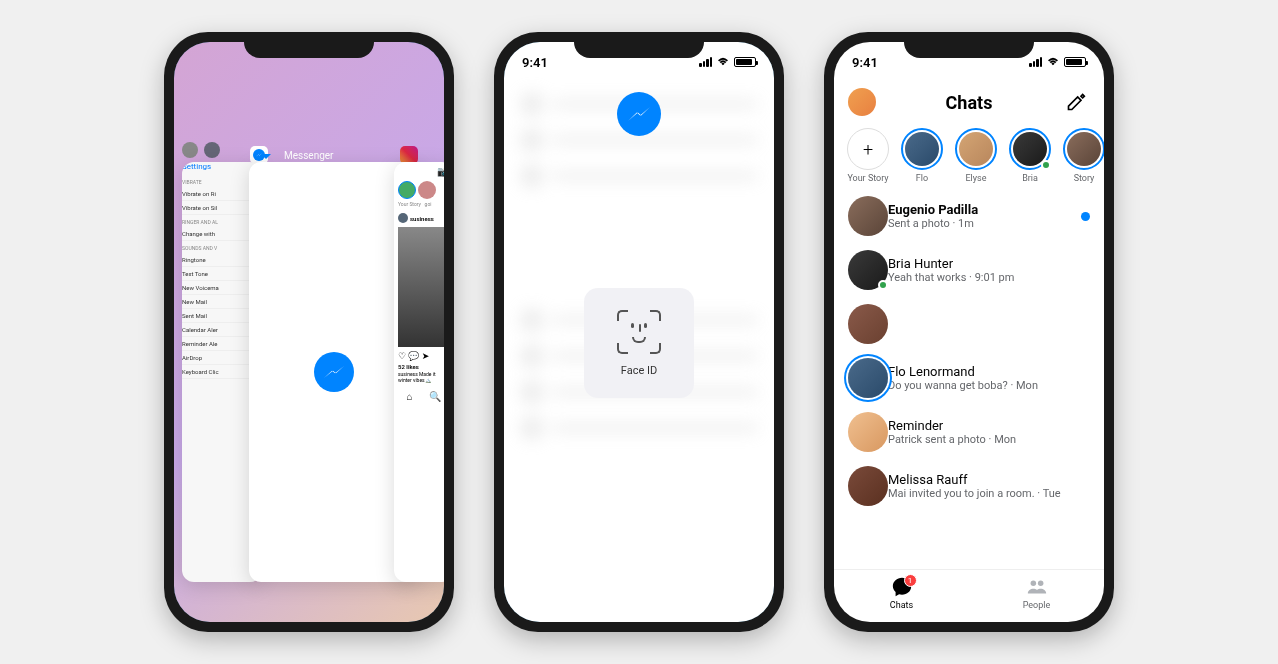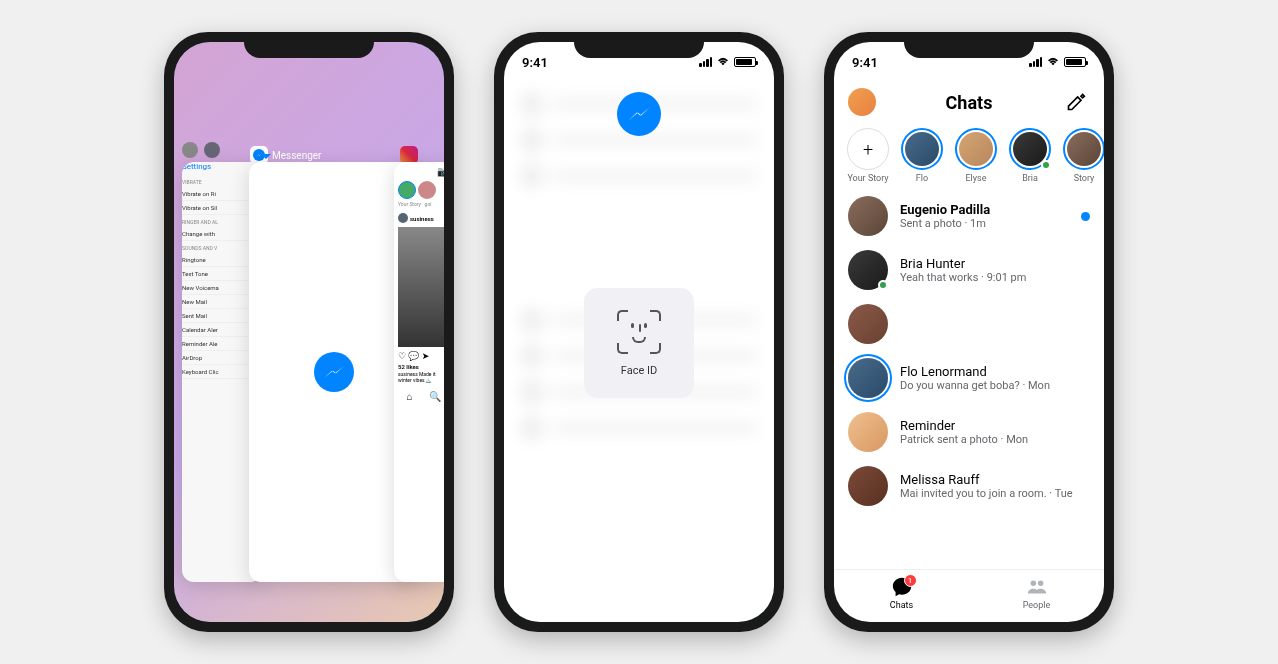--- a/index.html
+++ b/index.html
@@ -16,21 +16,21 @@
 .battery-icon{width:22px;height:10px;border:1px solid #000;border-radius:2px;position:relative}
 .battery-icon::after{content:'';position:absolute;right:-3px;top:2.5px;width:2px;height:4px;background:#000;border-radius:0 1px 1px 0}
 .battery-icon::before{content:'';position:absolute;left:1px;top:1px;bottom:1px;width:16px;background:#000;border-radius:1px}
 
 
 .p1-bg{width:100%;height:100%;background:linear-gradient(135deg,#d4a5d4 0%,#c8a8e8 50%,#e8c8b0 100%);position:relative;overflow:hidden}
 .p1-card{position:absolute;top:120px;bottom:40px;border-radius:12px;box-shadow:0 4px 20px rgba(0,0,0,.15);overflow:hidden;background:#fff}
 .p1-card-settings{left:8px;width:80px;background:#f7f7f7}
 .p1-card-messenger{left:75px;width:170px;background:#fff}
 .p1-card-insta{left:220px;width:60px;background:#fff}
-.p1-app-title{position:absolute;display:flex;align-items:center;gap:4px;font-size:10px;color:#fff}
+.p1-app-title{position:absolute;display:flex;align-items:center;gap:16px;font-size:10px;color:#fff}
 .p1-app-icon{width:18px;height:18px;border-radius:5px}
 .p1-settings-content{font-size:6px;color:#555}
 .p1-settings-back{color:#007aff;font-size:8px;margin-bottom:4px}
 .p1-settings-row{padding:3px 0;border-bottom:1px solid #eee;font-size:6px;color:#333;white-space:nowrap;overflow:hidden}
 .p1-settings-header{font-size:5px;color:#888;text-transform:uppercase;padding:4px 0 2px}
 .p1-mess-content{display:flex;flex-direction:column;align-items:center;justify-content:center;height:100%}
 .p1-insta-content{padding:4px;font-size:6px}
 .p1-insta-img{width:100%;height:120px;background:linear-gradient(#888,#333);margin:4px 0}
 .p1-icon-row{position:absolute;top:100px;left:8px;display:flex;gap:6px}
 .p1-small-icon{width:16px;height:16px;border-radius:8px;background:#888}
@@ -67,21 +67,21 @@
 .p3-compose{width:28px;height:28px;display:flex;align-items:center;justify-content:center}
 .p3-stories{display:flex;gap:10px;padding:6px 12px;overflow:hidden}
 .p3-story{display:flex;flex-direction:column;align-items:center;gap:3px;min-width:44px}
 .p3-story-ring{width:42px;height:42px;border-radius:50%;border:2px solid #0084ff;padding:2px}
 .p3-story-ring.add{border:1px solid #ddd;display:flex;align-items:center;justify-content:center;font-size:18px;font-weight:300}
 .p3-story-img{width:100%;height:100%;border-radius:50%;background:#ccc}
 .p3-story-label{font-size:9px;color:#65676b}
 .p3-online-dot{width:10px;height:10px;background:#31a24c;border:2px solid #fff;border-radius:50%;position:absolute;bottom:0;right:0}
 .p3-story-wrap{position:relative}
 .p3-chat-list{flex:1;overflow:hidden}
-.p3-chat-row{display:flex;align-items:center;gap:12px;padding:7px 14px}
+.p3-chat-row{display:flex;align-items:center;gap:0;padding:7px 14px}
 .p3-chat-avatar{width:40px;height:40px;border-radius:50%;background:#ccc;flex-shrink:0;position:relative}
 .p3-chat-avatar.ring{box-shadow:0 0 0 2px #fff,0 0 0 4px #0084ff}
 .p3-chat-text{flex:1;min-width:0}
 .p3-chat-name{font-size:13px;color:#050505}
 .p3-chat-name.bold{font-weight:700}
 .p3-chat-preview{font-size:11px;color:#65676b;white-space:nowrap;overflow:hidden;text-overflow:ellipsis}
 .p3-unread-dot{width:9px;height:9px;background:#0084ff;border-radius:50%}
 .p3-tabs{display:flex;border-top:1px solid #eee;padding:6px 0 12px}
 .p3-tab{flex:1;display:flex;flex-direction:column;align-items:center;gap:2px;font-size:9px;color:#65676b;position:relative}
 .p3-tab.active{color:#000}

